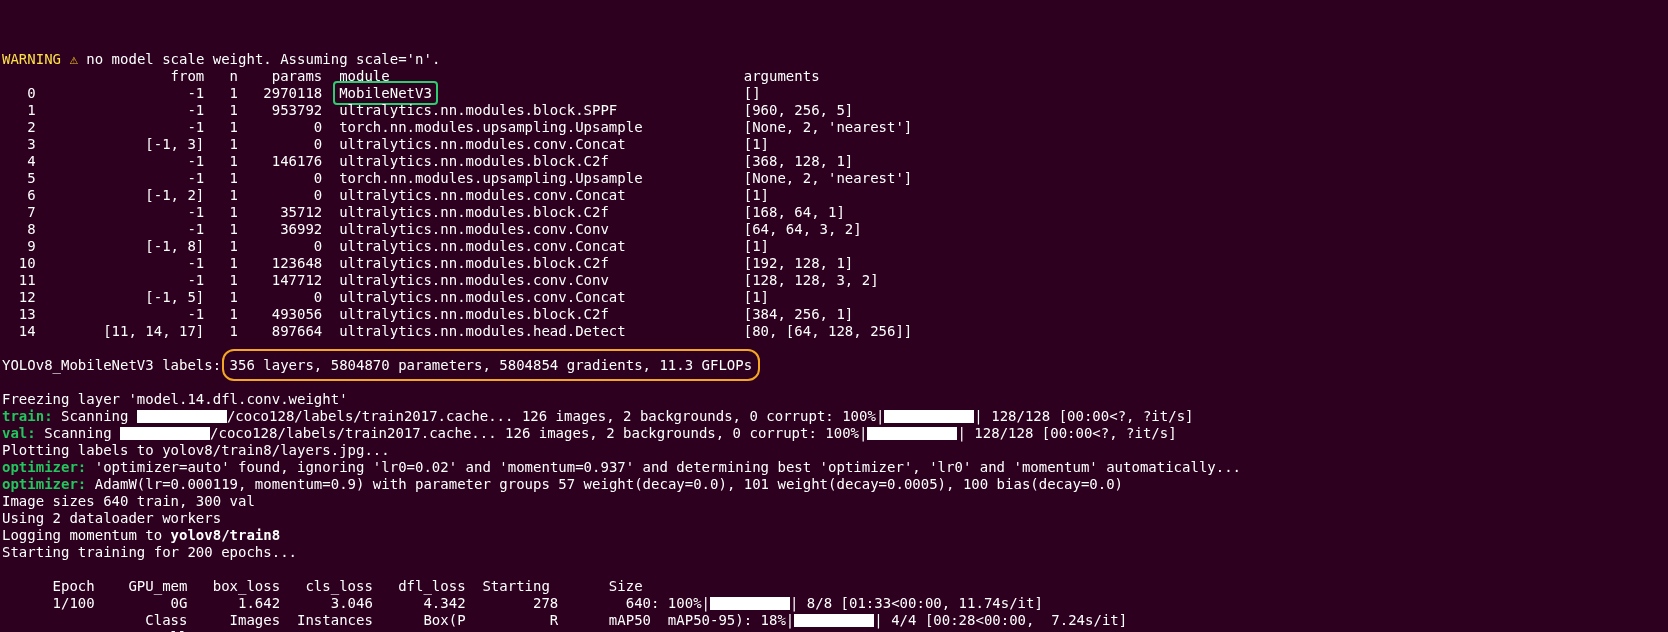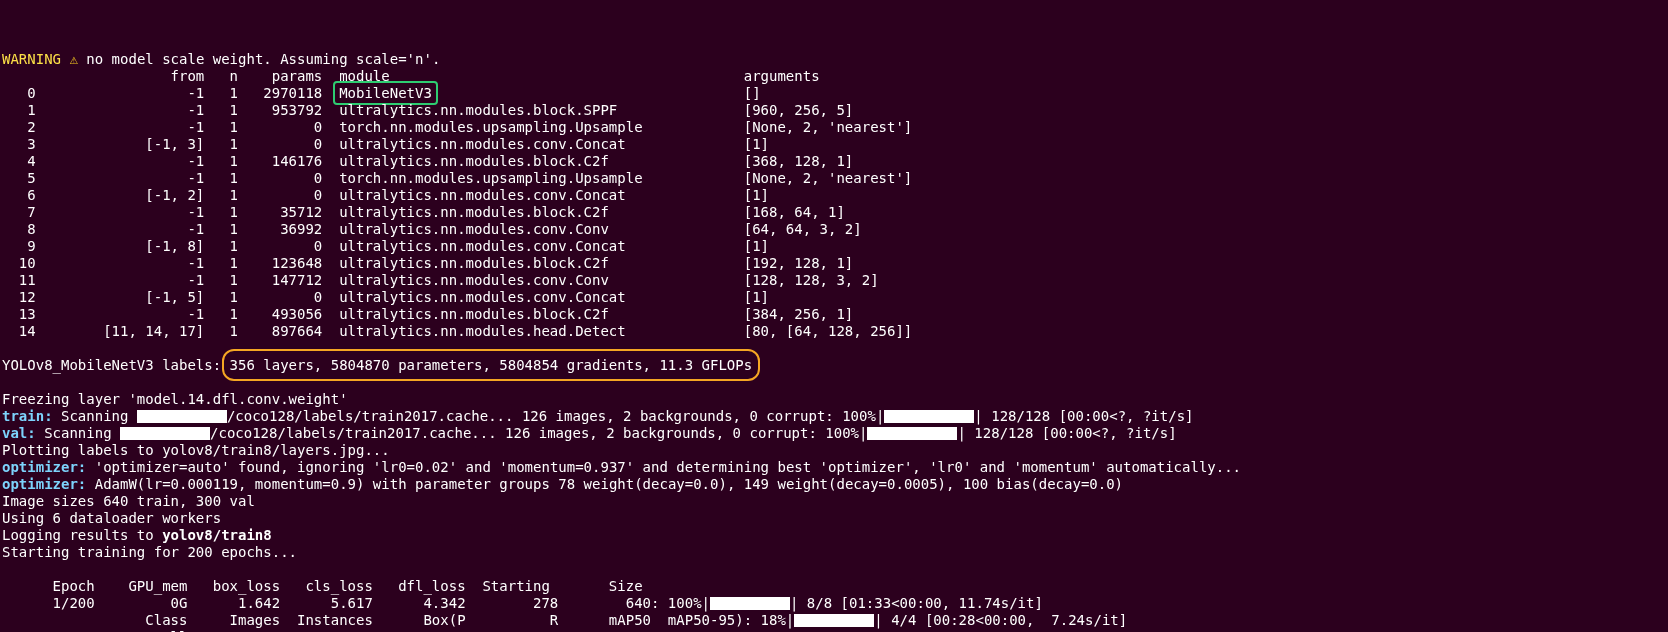--- a/index.html
+++ b/index.html
@@ -1,20 +1,20 @@
 <!DOCTYPE html>
 <html><head>
 <meta charset="utf-8">
 <style>
   html,body{margin:0;padding:0;background:#2c001e;color:#fff;width:1668px;height:632px;overflow:hidden}
   body{font-family:"DejaVu Sans Mono","Ubuntu Mono","Consolas",monospace;font-size:14px;line-height:17px;white-space:pre}
   .term{padding:0 2px}
   .yellow{color:#fde047}
   .warn-icon{color:#f0c420}
-  .cyan{color:#7dd3fc}
+  .cyan{color:#22c55e}
   .bold{font-weight:bold}
   .hl-green{border:2px solid #2ecc71;border-radius:4px;padding:2px 4px;margin:0 -6px}
   .hl-orange{border:2px solid #f5a623;border-radius:12px;padding:6px 6px;margin:0 -8px}
   .bar{display:inline-block;background:#fff;height:13px;vertical-align:-2px}
   .bar.w90{width:90px}
   .bar.w80{width:80px}
 </style>
 </head>
 <body>
 
@@ -36,24 +36,24 @@
   12             [-1, 5]   1         0  ultralytics.nn.modules.conv.Concat              [1]
   13                  -1   1    493056  ultralytics.nn.modules.block.C2f                [384, 256, 1]
   14        [11, 14, 17]   1    897664  ultralytics.nn.modules.head.Detect              [80, [64, 128, 256]]</div>
 <span>YOLOv8_MobileNetV3 labels: </span><span class="hl-orange">356 layers, 5804870 parameters, 5804854 gradients, 11.3 GFLOPs</span>
 
 <span>Freezing layer 'model.14.dfl.conv.weight'</span>
 <span class="cyan bold">train:</span> <span>Scanning</span> <span class="bar w90"></span><span>/coco128/labels/train2017.cache... 126 images, 2 backgrounds, 0 corrupt: 100%|</span><span class="bar w90"></span><span>| 128/128 [00:00&lt;?, ?it/s]</span>
 <span class="cyan bold">val:</span> <span>Scanning</span> <span class="bar w90"></span><span>/coco128/labels/train2017.cache... 126 images, 2 backgrounds, 0 corrupt: 100%|</span><span class="bar w90"></span><span>| 128/128 [00:00&lt;?, ?it/s]</span>
 <span>Plotting labels to yolov8/train8/layers.jpg...</span>
 <span class="cyan bold">optimizer:</span><span> 'optimizer=auto' found, ignoring 'lr0=0.02' and 'momentum=0.937' and determining best 'optimizer', 'lr0' and 'momentum' automatically...</span>
-<span class="cyan bold">optimizer:</span><span> AdamW(lr=0.000119, momentum=0.9) with parameter groups 78 weight(decay=0.0), 149 weight(decay=0.0005), 100 bias(decay=0.0)</span>
+<span class="cyan bold">optimizer:</span><span> AdamW(lr=0.000119, momentum=0.9) with parameter groups 57 weight(decay=0.0), 101 weight(decay=0.0005), 100 bias(decay=0.0)</span>
 <span>Image sizes 640 train, 300 val</span>
-<span>Using 6 dataloader workers</span>
-<span>Logging results to </span><span class="bold">yolov8/train8</span>
+<span>Using 2 dataloader workers</span>
+<span>Logging momentum to </span><span class="bold">yolov8/train8</span>
 <span>Starting training for 200 epochs...</span>
 
 <span>      Epoch    GPU_mem   box_loss   cls_loss   dfl_loss  Starting       Size</span>
-<span>      1/200         0G      1.642      5.617      4.342        278        640: 100%|</span><span class="bar w80"></span><span>| 8/8 [01:33&lt;00:00, 11.74s/it]</span>
+<span>      1/100         0G      1.642      3.046      4.342        278        640: 100%|</span><span class="bar w80"></span><span>| 8/8 [01:33&lt;00:00, 11.74s/it]</span>
 <span>                 Class     Images  Instances      Box(P          R      mAP50  mAP50-95): 18%|</span><span class="bar w80"></span><span>| 4/4 [00:28&lt;00:00,  7.24s/it]</span>
 <span>                   all        128        929          0          0          0          0</span>
 </div>
 
 
 </body></html>

